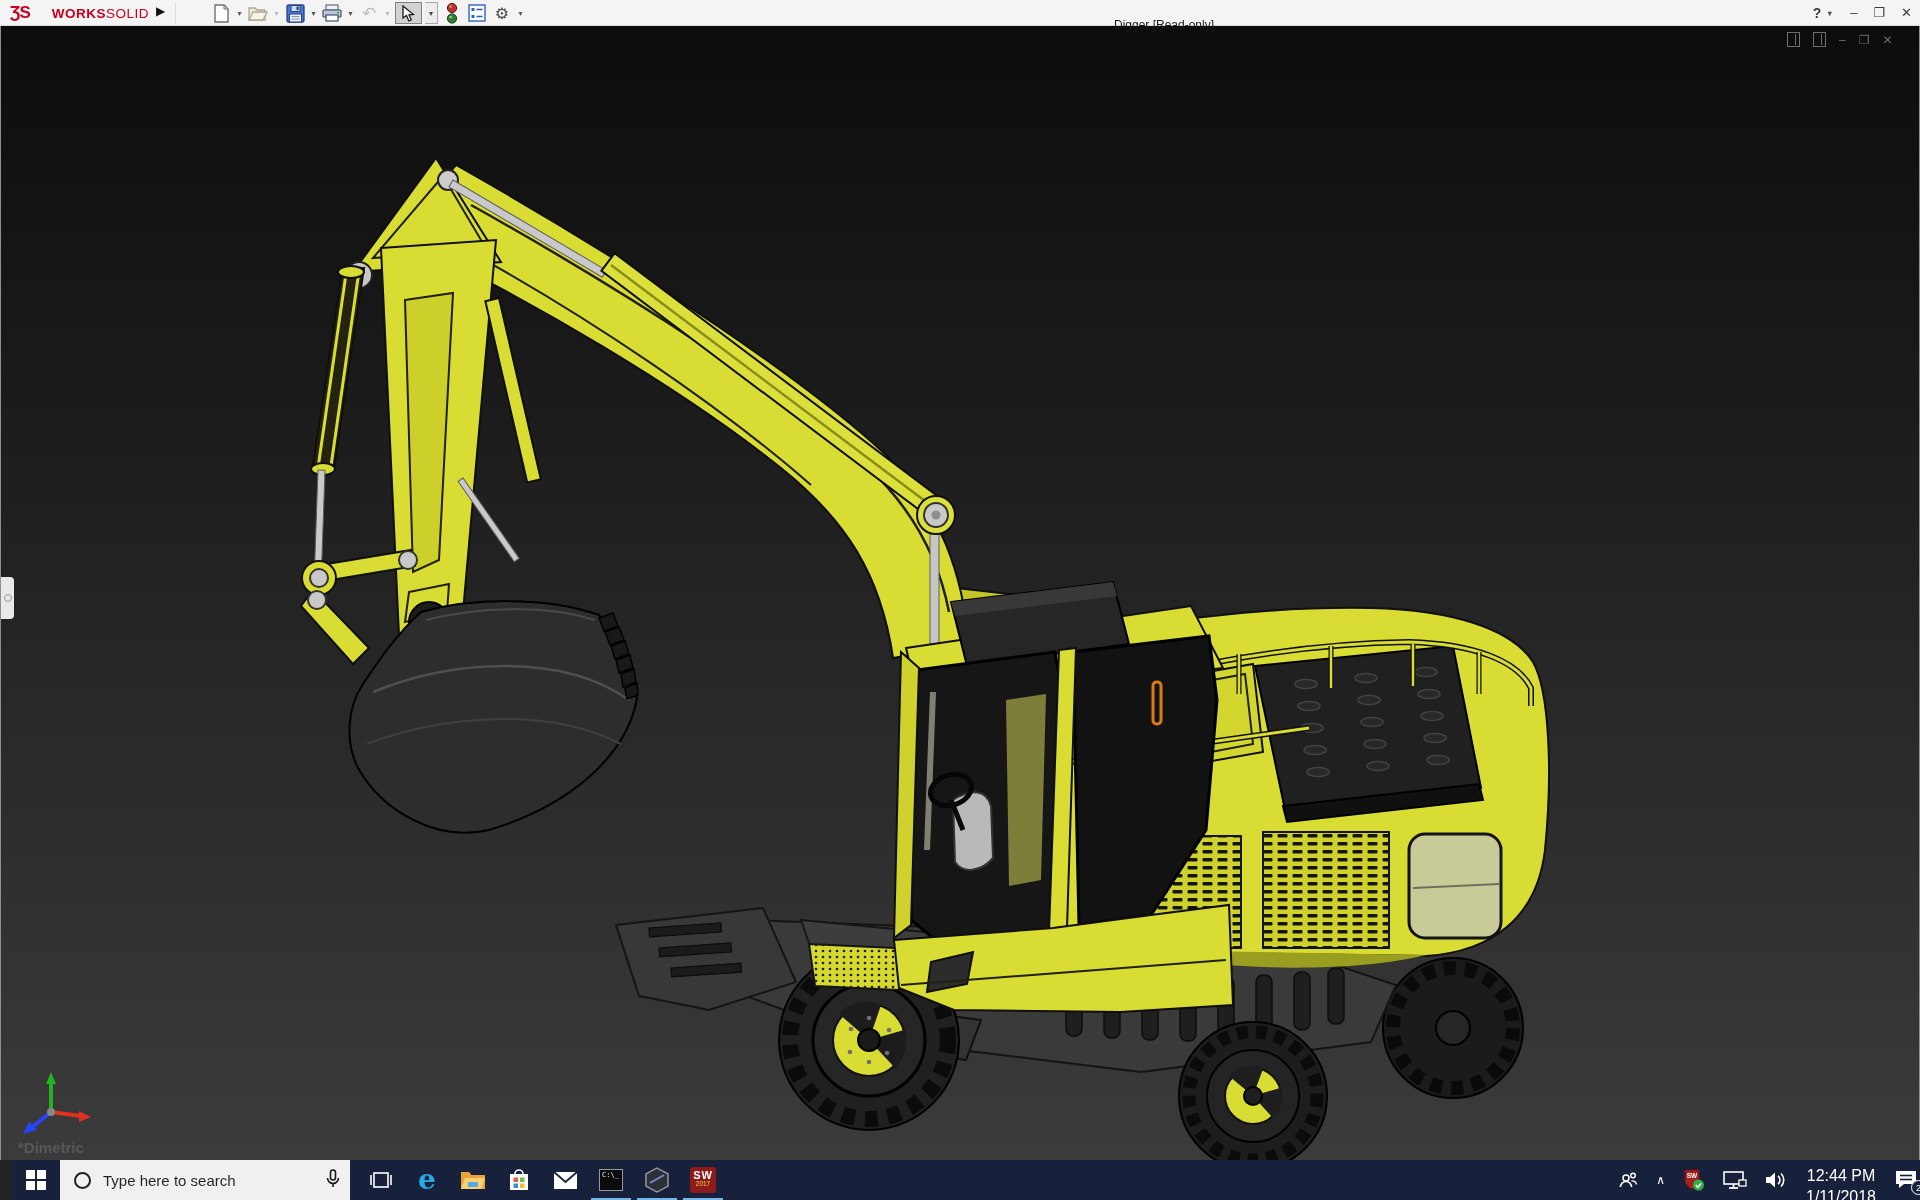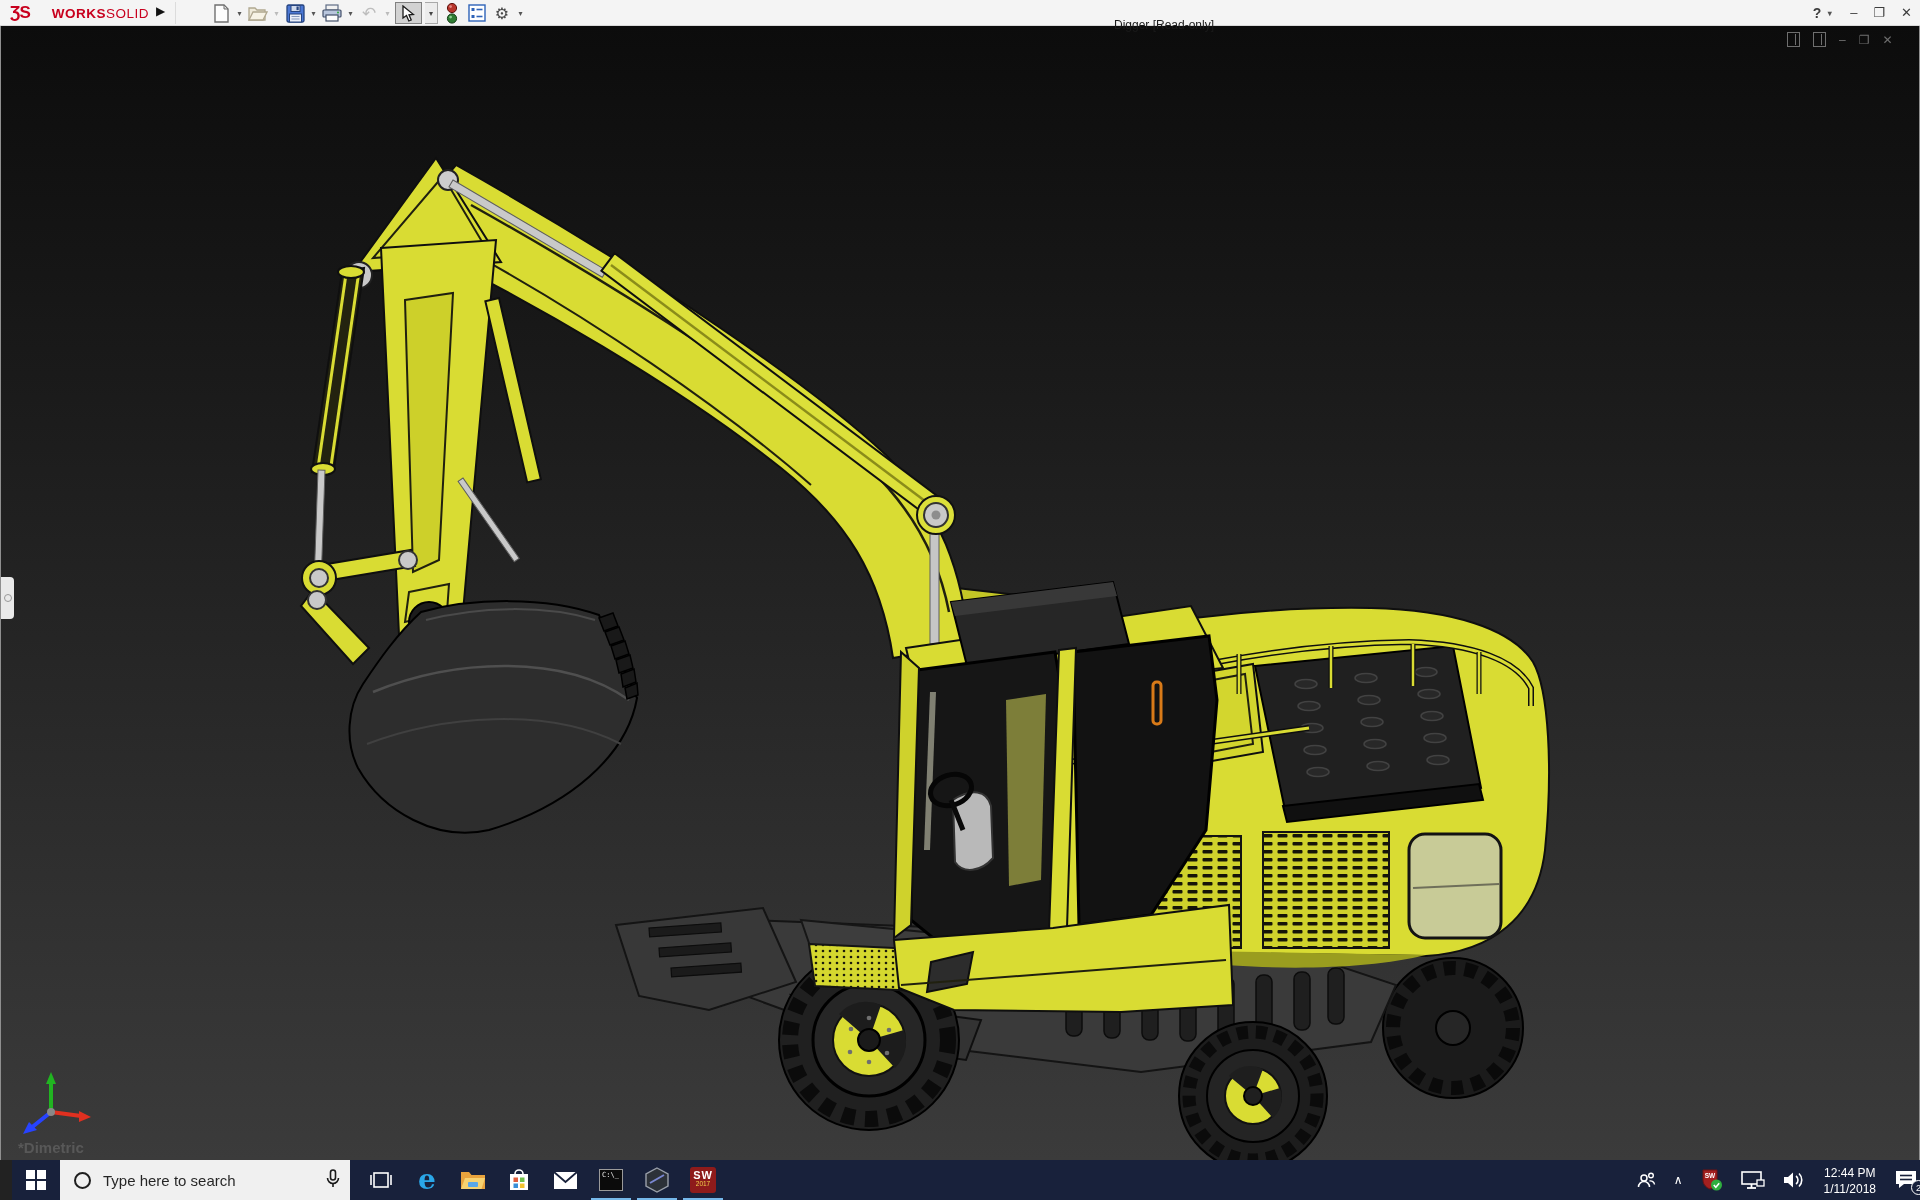--- a/index.html
+++ b/index.html
@@ -59,21 +59,21 @@
   .runline { position:absolute; bottom:0; left:3px; right:3px; height:2.5px; background:#76b8ea; }
   .edge-e { font-size:28px; font-weight:bold; color:#2aa7e8; font-family:"DejaVu Serif", serif; line-height:1; }
   .cmd-box { width:24px; height:22px; background:#0b0b0b; border:1px solid #9a9a9a; color:#e8e8e8;
     font-family:"DejaVu Sans Mono", monospace; font-size:7px; padding:1px 2px; }
   .sw-box { width:26px; height:26px; background:#8e1b1b; border-radius:3px; color:#fff; text-align:center; line-height:1; padding-top:3px; }
   .sw-box .l1 { font-size:11px; font-weight:bold; letter-spacing:1px; }
   .sw-box .l2 { font-size:6.5px; color:#f2d24b; }
   #tray { margin-left:auto; display:flex; align-items:center; gap:0; }
   .tray-item { padding:0 9px; display:flex; align-items:center; justify-content:center; height:40px; color:#fff; }
   .chev { font-size:12px; color:#fff; }
-  #clock { text-align:center; font-size:12px; color:#fff; line-height:1.3; padding:12px 10px; }
+  #clock { text-align:center; font-size:16px; color:#fff; line-height:1.3; padding:12px 10px; }
   #action-center { position:relative; padding:0 14px 0 8px; }
   #ac-badge { position:absolute; right:6px; bottom:5px; width:15px; height:15px; border-radius:50%;
     background:#18213b; border:1.5px solid #fff; color:#fff; font-size:9px; display:flex; align-items:center; justify-content:center; }
 </style>
 </head>
 <body>
 
 <div id="stage">
 
   <div id="titlebar">

